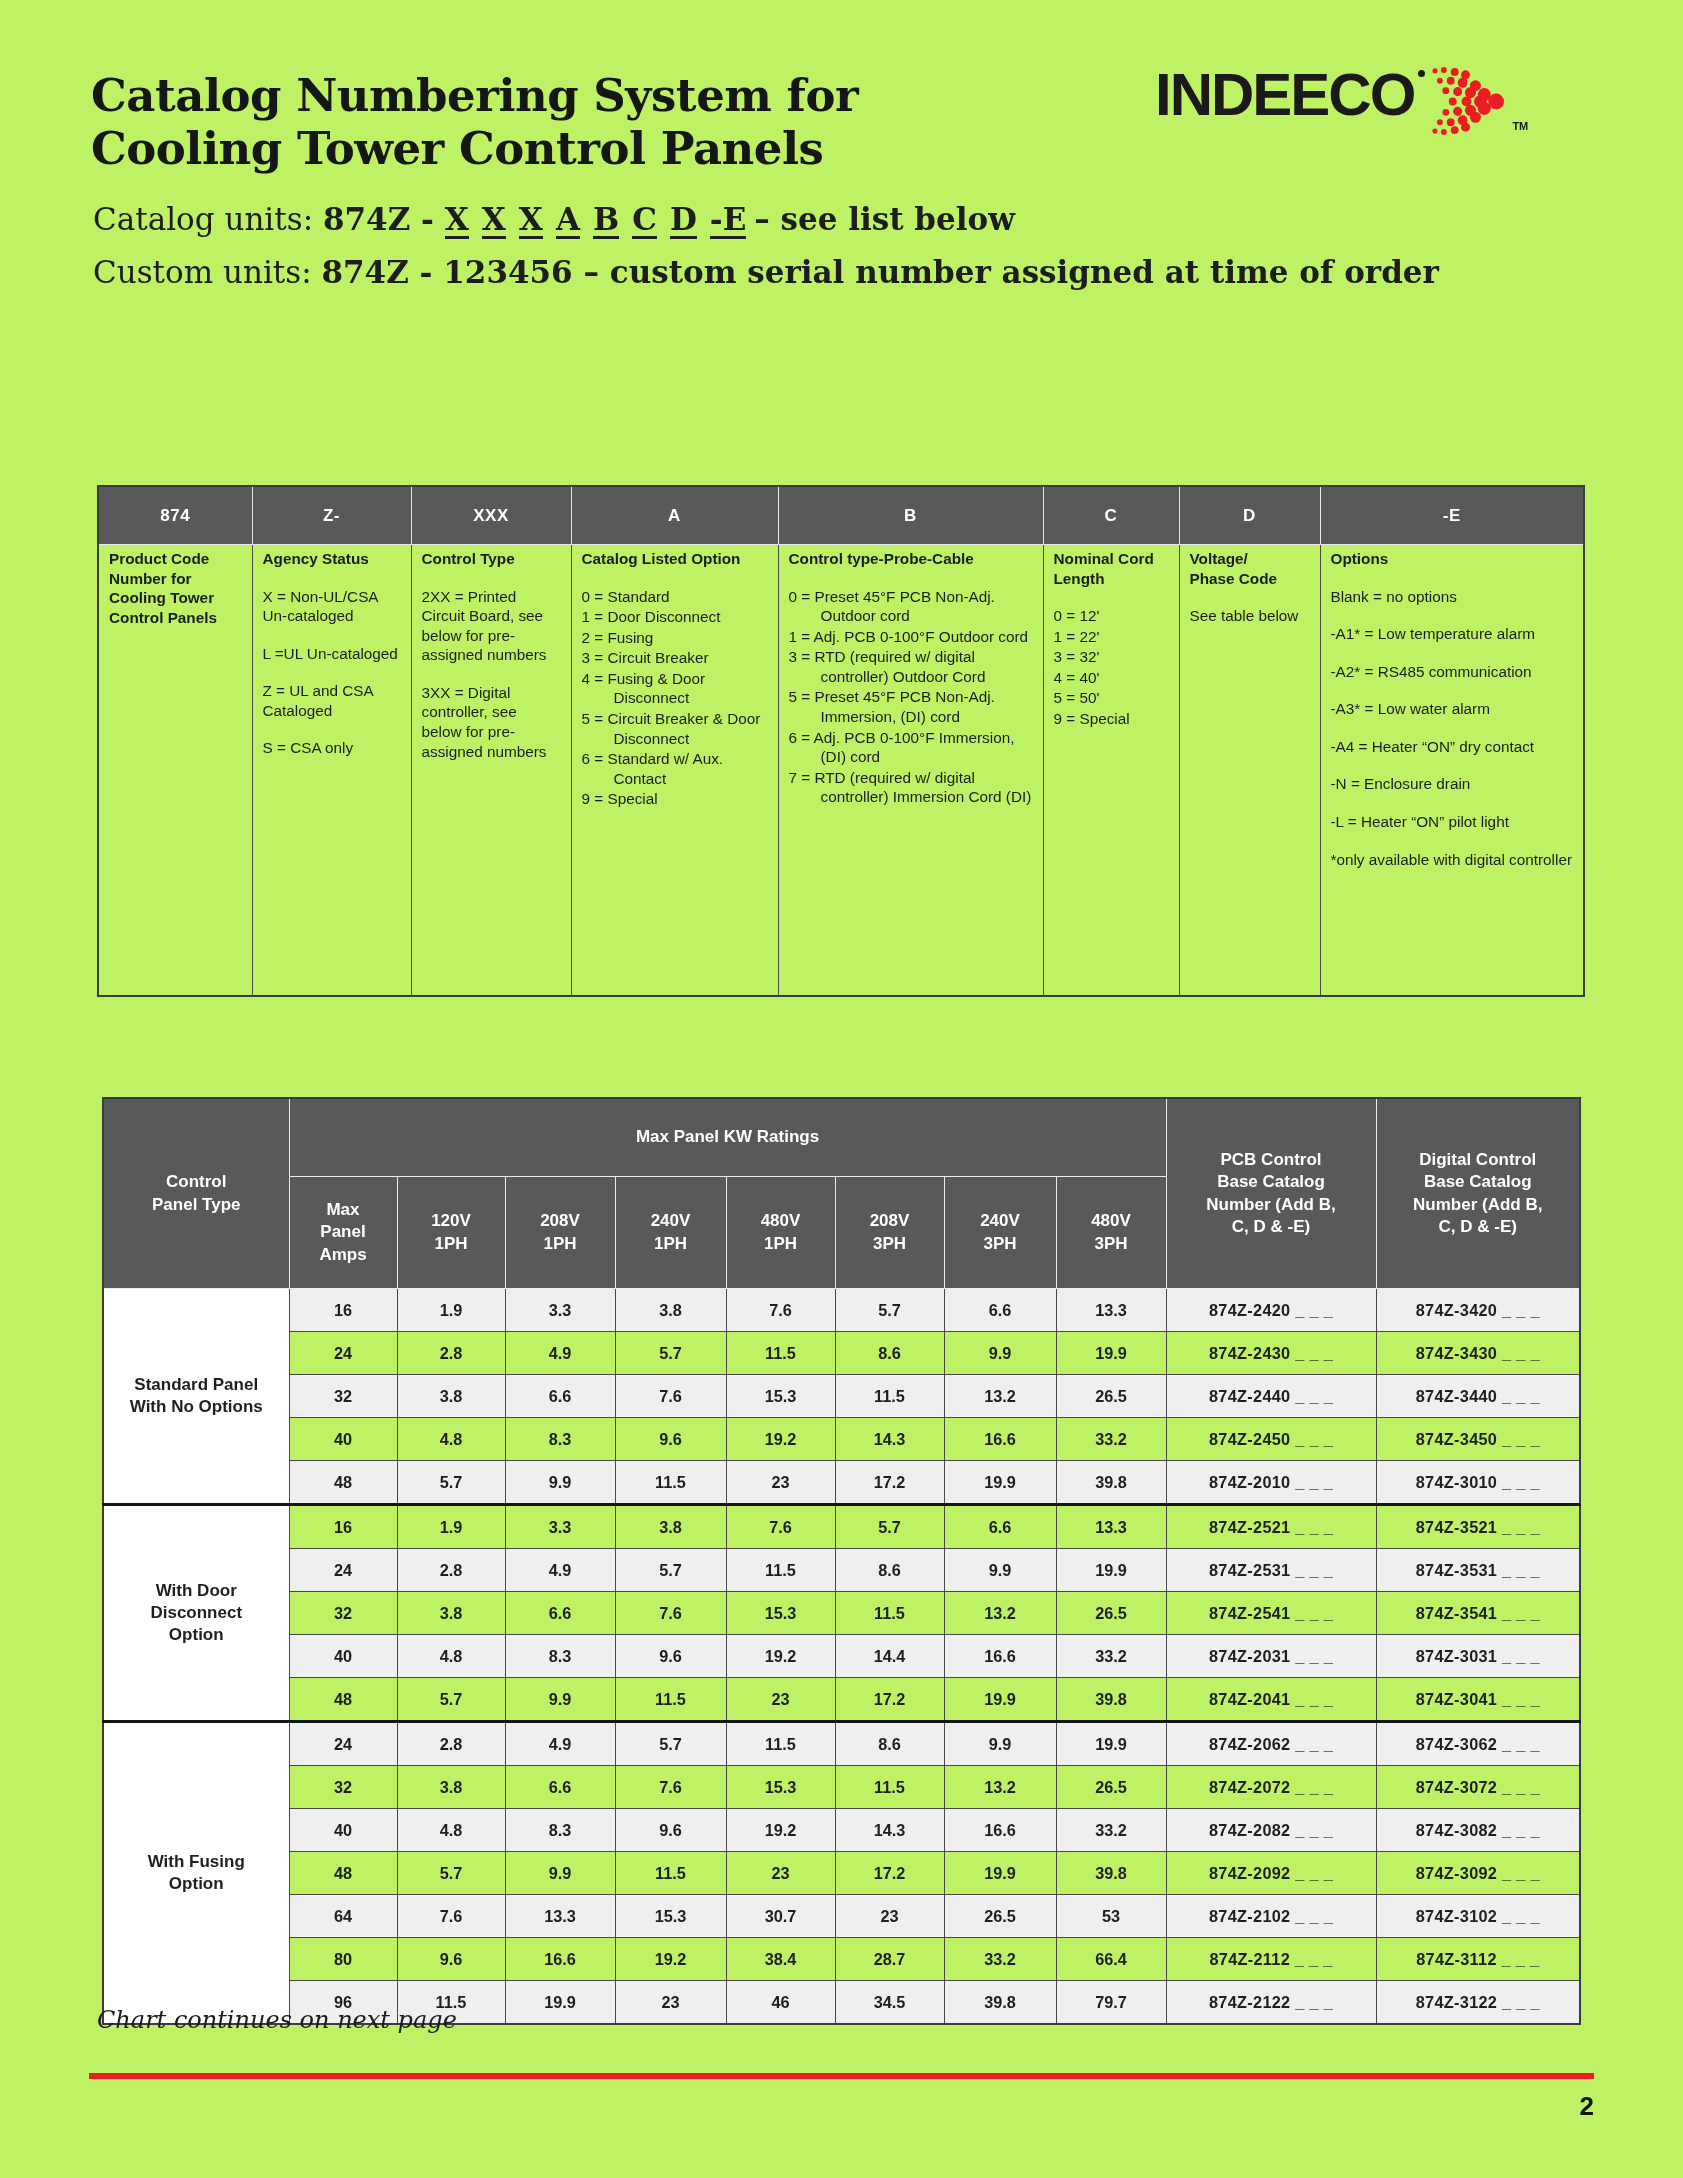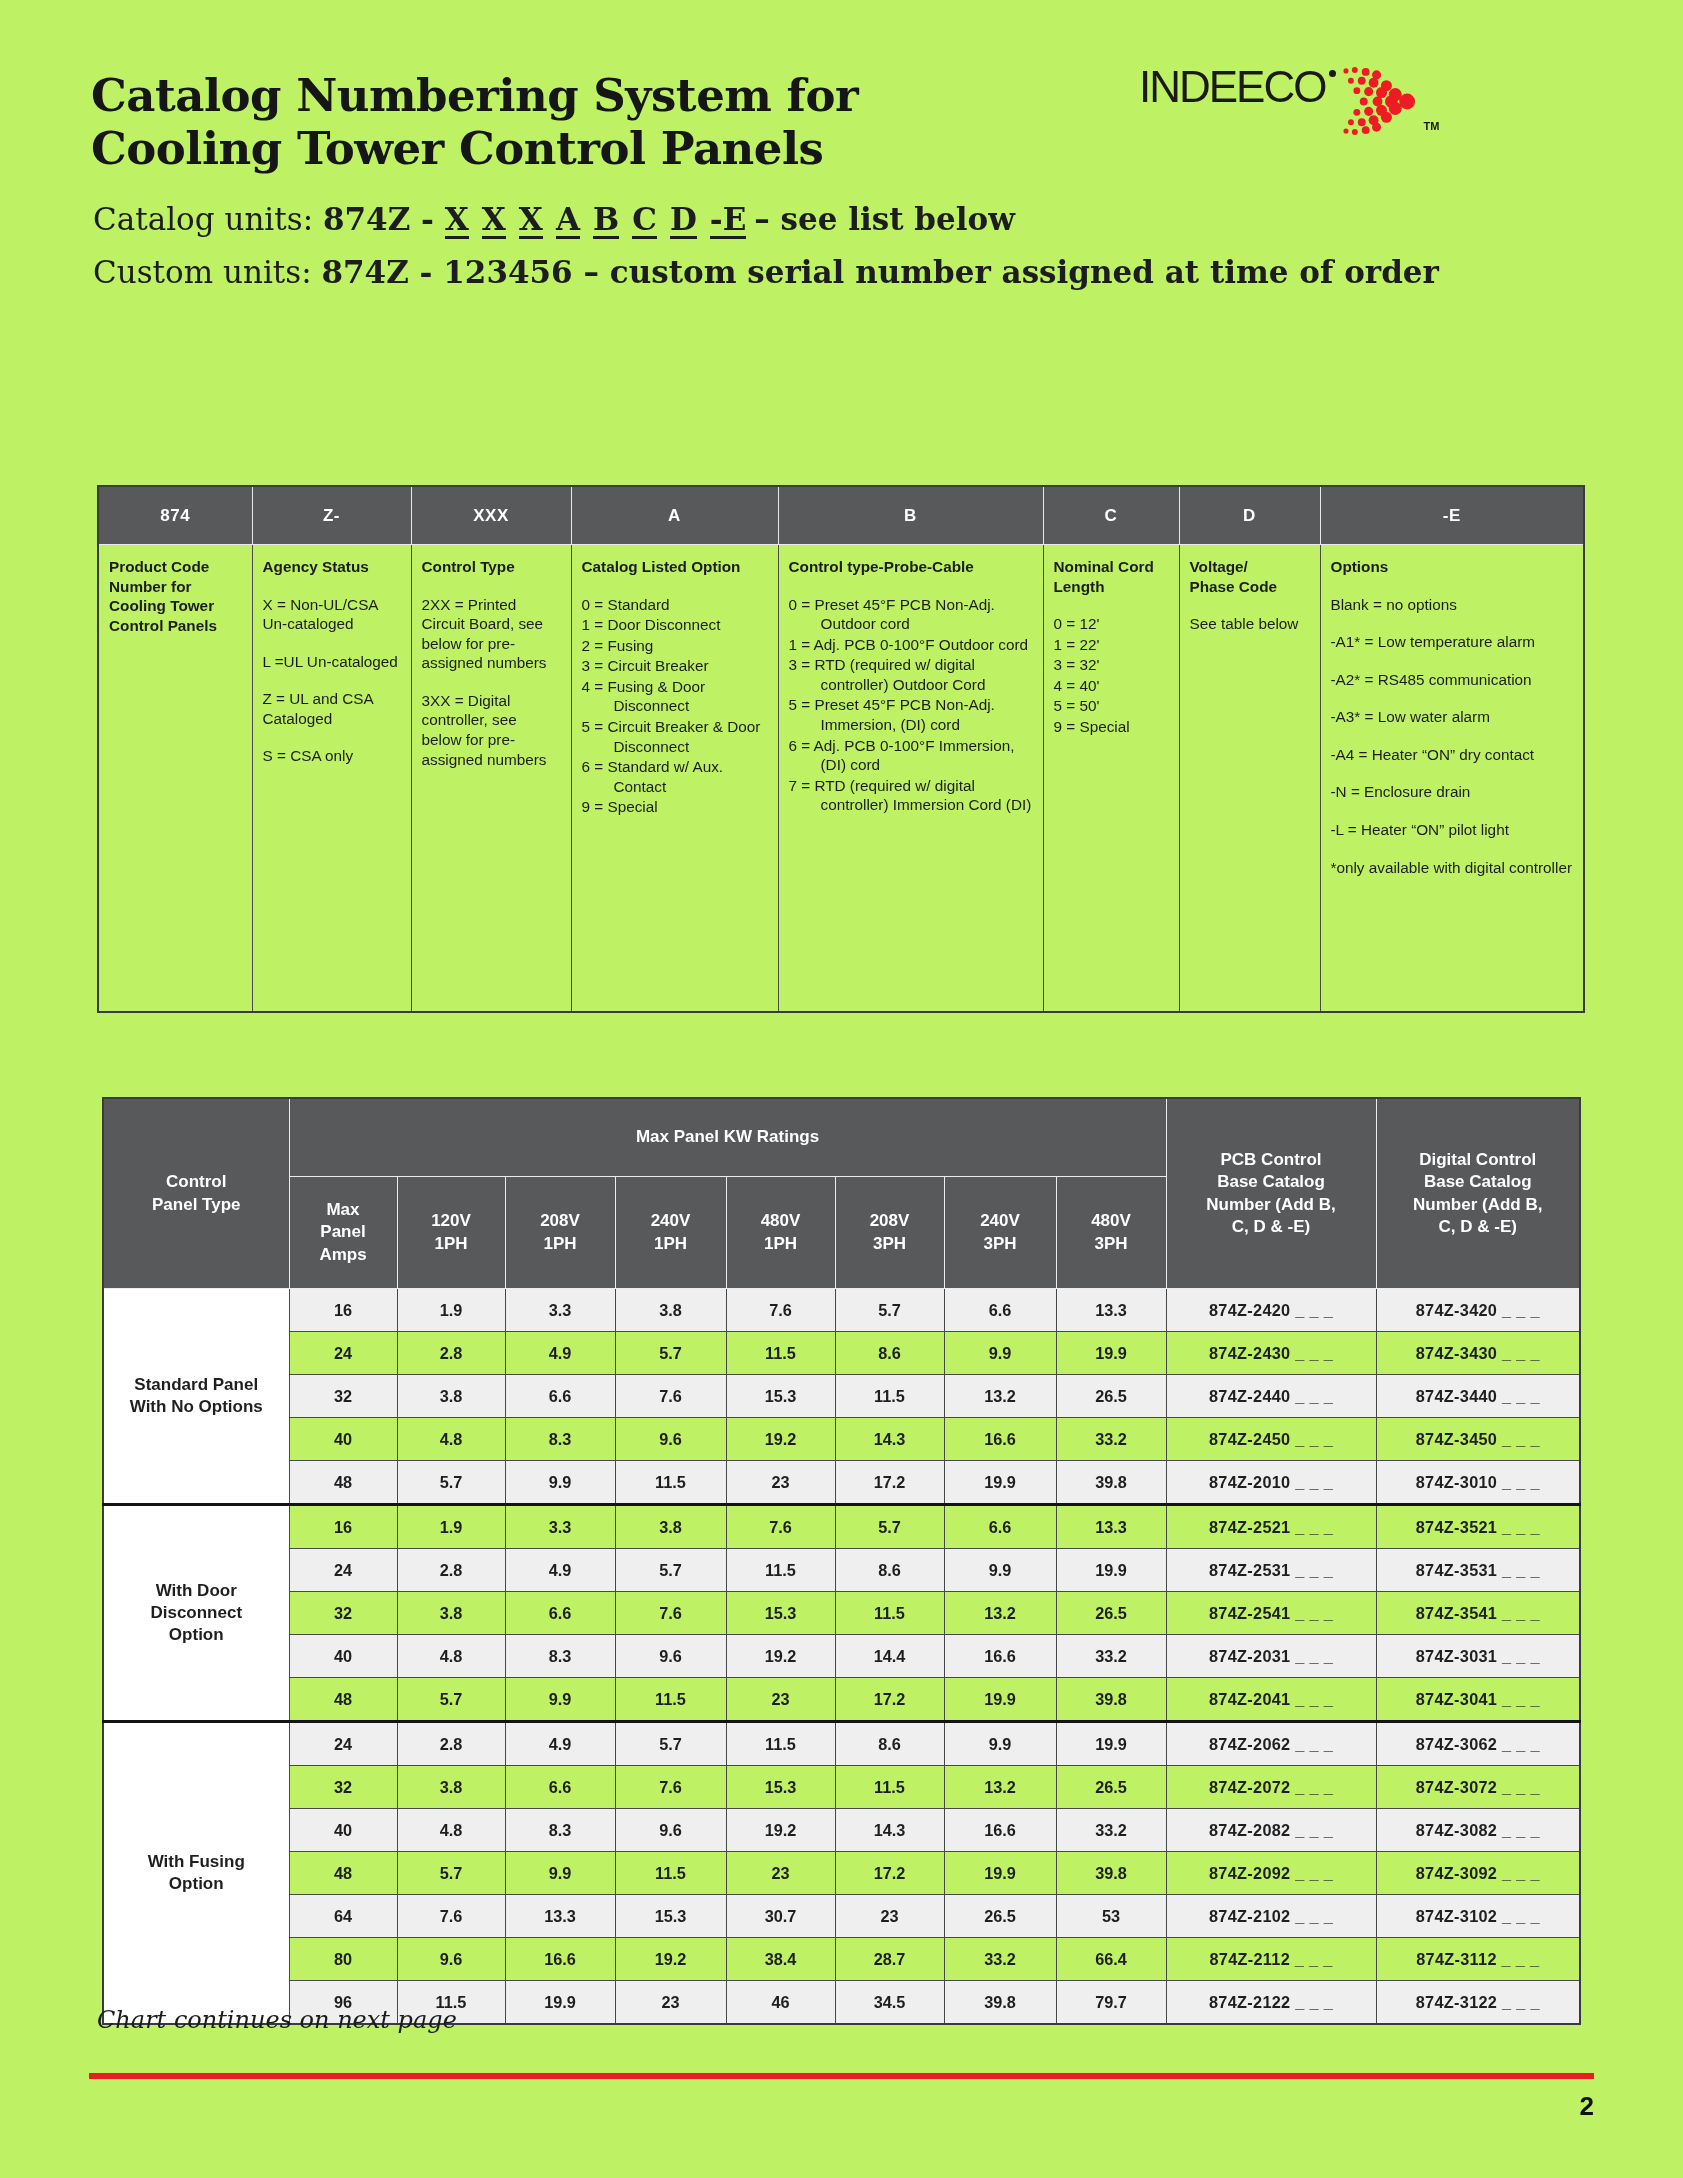--- a/index.html
+++ b/index.html
@@ -5,40 +5,40 @@
   html,body{margin:0;padding:0;background:#888;}
   .page{position:relative;width:1683px;height:2178px;background:#bef264;margin:0 auto;
         font-family:"Liberation Sans",sans-serif;color:#1d1d1f;overflow:hidden;}
 
   
   .title{position:absolute;left:91px;top:69px;font-family:"DejaVu Serif",serif;
          font-weight:700;font-size:45px;line-height:1.18;color:#161616;letter-spacing:-0.5px;}
 
   
   .logo{position:absolute;left:1139px;top:65px;display:flex;align-items:flex-start;}
-  .logo-text{font-size:44px;font-weight:400;letter-spacing:-2px;color:#1b1a19;line-height:1;}
+  .logo-text{font-size:60px;font-weight:700;letter-spacing:-2px;color:#1b1a19;line-height:1;margin-left:16px;}
   .logo-reg{width:7px;height:7px;background:#1b1a19;border-radius:50%;margin:5px 4px 0 4px;flex:0 0 auto;}
   .logo-arrow{margin-top:0;}
   .logo-tm{font-size:11px;font-weight:700;color:#1b1a19;margin-top:55px;margin-left:2px;}
 
   
   .intro{position:absolute;left:93px;font-family:"DejaVu Serif",serif;font-size:31px;
          color:#1d1d1f;white-space:nowrap;text-align:right;}
   .intro .b{font-weight:700;}
   .codes{display:inline;}
   .code-u{font-weight:700;border-bottom:3px solid #1d1d1f;margin-right:13px;display:inline-block;line-height:1.1;}
   .codes .code-u:last-child{margin-right:8px;}
 
   
   table{border-collapse:collapse;}
   .code-table{position:absolute;left:97px;top:485px;width:1487px;table-layout:fixed;
               border:2px solid #3a3b3d;}
   .code-table th{background:#58595b;color:#fff;font-size:17px;font-weight:700;height:55px;
                  border:1px solid #e9e9ea;text-align:center;letter-spacing:0.5px;margin-top:36px;}
-  .code-table td{border:1px solid #4a4b4d;vertical-align:top;padding:12px 10px;
+  .code-table td{border:1px solid #4a4b4d;vertical-align:top;padding:4px 10px;
                  font-size:15.3px;line-height:1.28;height:442px;}
   .ct-title{font-weight:700;margin-bottom:18px;white-space:pre-line;}
   .entry{margin:0 0 1px 0;}
   td.spaced .entry{margin-bottom:18px;}
   td.hang .entry{padding-left:32px;text-indent:-32px;}
 
   
   .panel-table{position:absolute;left:102px;top:1097px;width:1476px;table-layout:fixed;
                border:2px solid #3a3b3d;}
   .panel-table thead th{background:#58595b;color:#fff;font-size:17px;font-weight:700;

